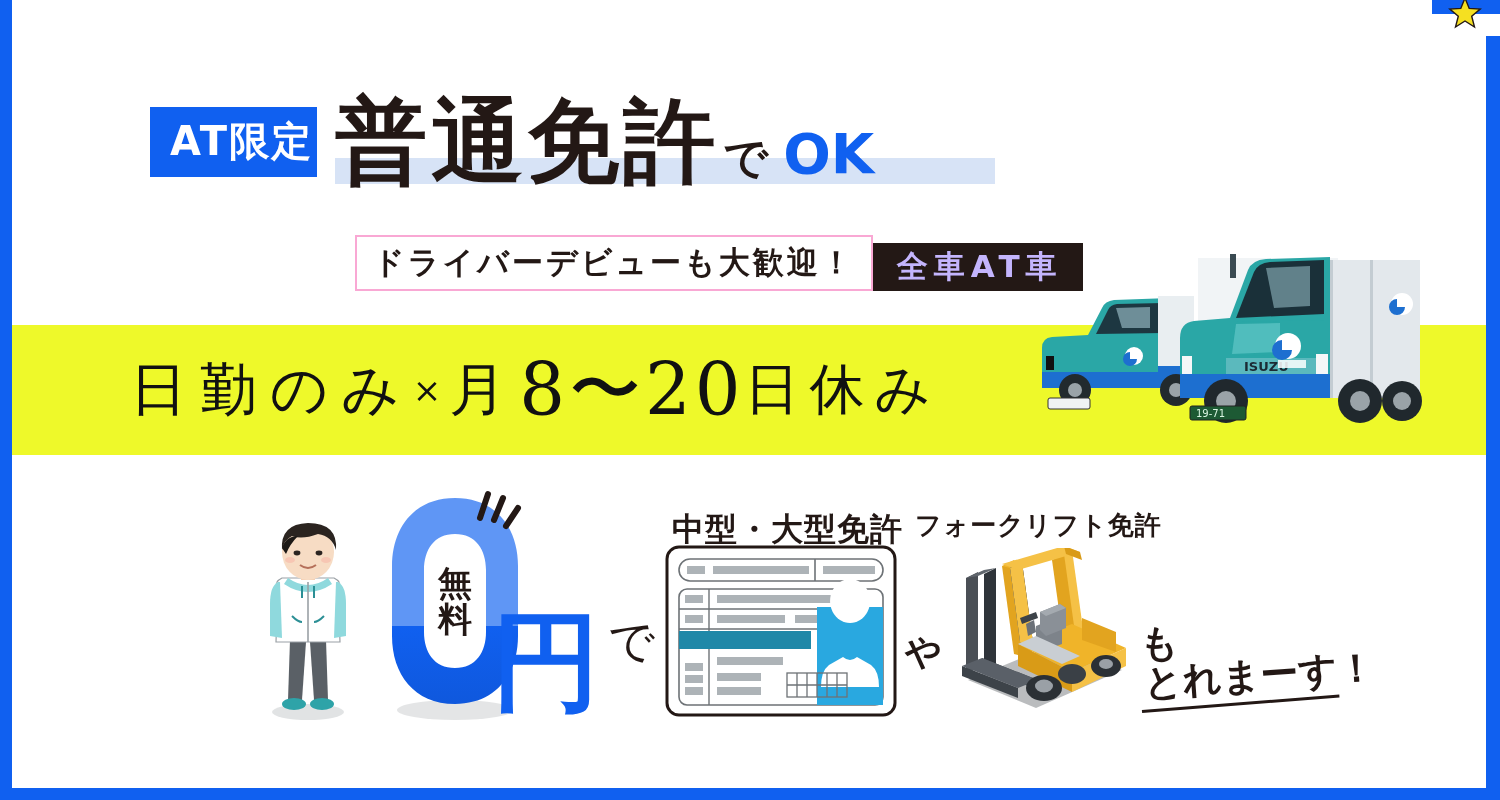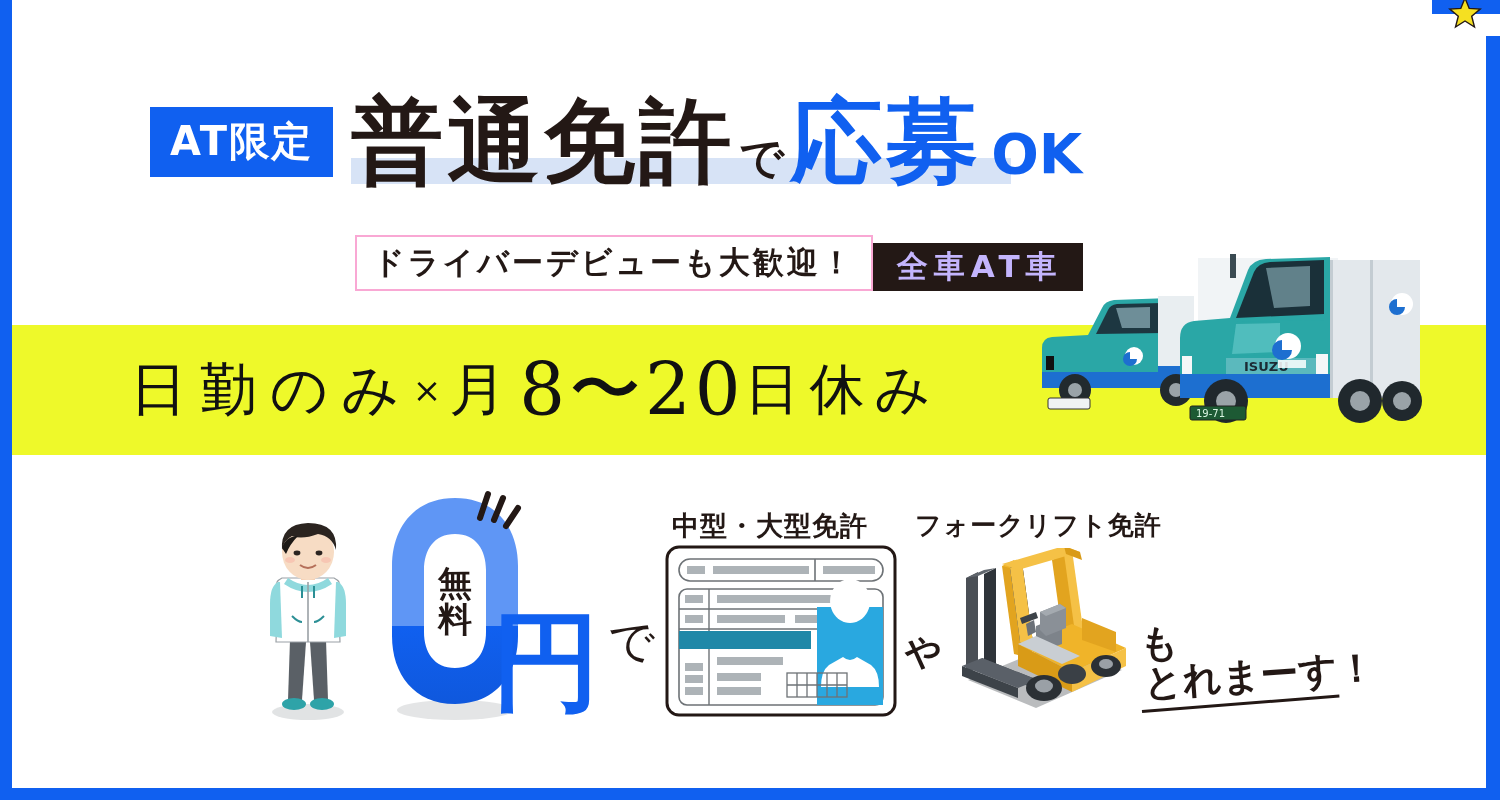--- a/index.html
+++ b/index.html
@@ -28,21 +28,21 @@
   }
 
   
   .headline-row {
     position:absolute; left:150px; top:88px; height:108px;
     display:flex; align-items:center; z-index:20;
   }
   .at-badge {
     background:#1060f0; color:#ffffff;
     font-size:40px; font-weight:bold; letter-spacing:2px;
-    padding:14px 20px 16px 20px;
+    padding:14px 4px 16px 20px;
     line-height:1; margin-right:18px;
     font-family:"DejaVu Sans", sans-serif;
   }
   .headline-main {
     position:relative;
     font-size:92px; font-weight:bold; color:#231815;
     letter-spacing:4px; line-height:1;
     font-family:"DejaVu Sans", sans-serif;
     white-space:nowrap;
     display:flex; align-items:baseline;
@@ -108,21 +108,21 @@
     font-family:"DejaVu Sans", sans-serif;
   }
   .de-kana {
     position:absolute; left:608px; top:618px; z-index:15;
     font-size:46px; color:#231815; line-height:1;
     font-family:"DejaVu Sans", sans-serif;
   }
 
   .lic-label {
     position:absolute; left:672px; top:508px; z-index:15;
-    font-size:27px; font-weight:bold; color:#231815; letter-spacing:1px;
+    font-size:32px; font-weight:bold; color:#231815; letter-spacing:1px;
     font-family:"DejaVu Sans", sans-serif; white-space:nowrap;text-align:right;
   }
   .lic-card { position:absolute; left:665px; top:545px; width:232px; height:172px; z-index:15; }
 
   .ya {
     position:absolute; left:905px; top:628px; z-index:15;
     font-size:36px; font-weight:bold; color:#231815;
     font-family:"DejaVu Sans", sans-serif;
   }
 
@@ -168,21 +168,20 @@
   </svg>
 
   <div class="yellow-band"></div>
 
   <div class="headline-row">
     <span class="at-badge">AT限定</span>
     <span class="headline-main">
       <span class="hl-hilite-band"></span>
       <span class="hl-dark">普通免許</span>
       <span class="hl-de">で</span>
-      <span class="hl-blue">応募</span>
       <span class="hl-ok">OK</span>
     </span>
   </div>
 
   <div class="subtitle-row">
     <span class="sub-white">ドライバーデビューも大歓迎！</span>
     <span class="sub-dark">全車AT車</span>
   </div>
 
   <div class="band-text">

